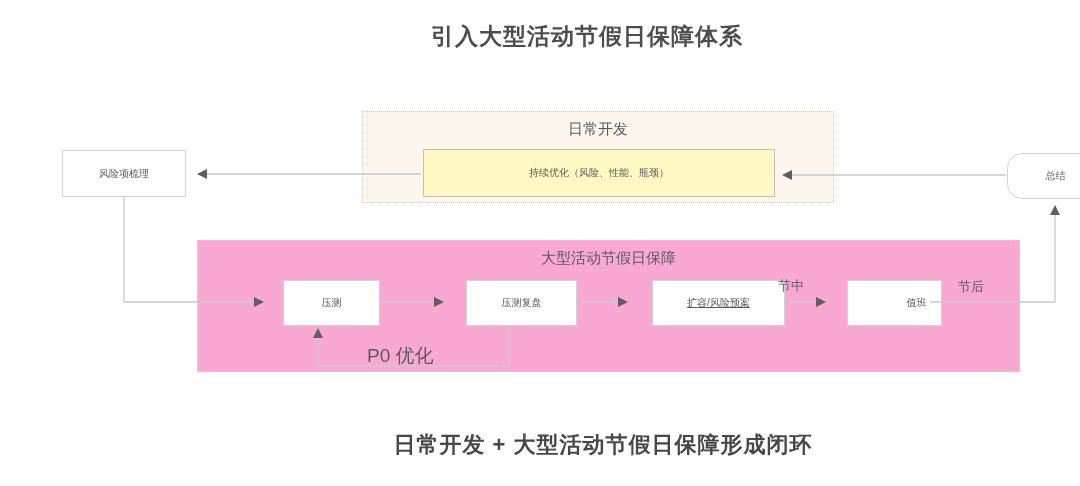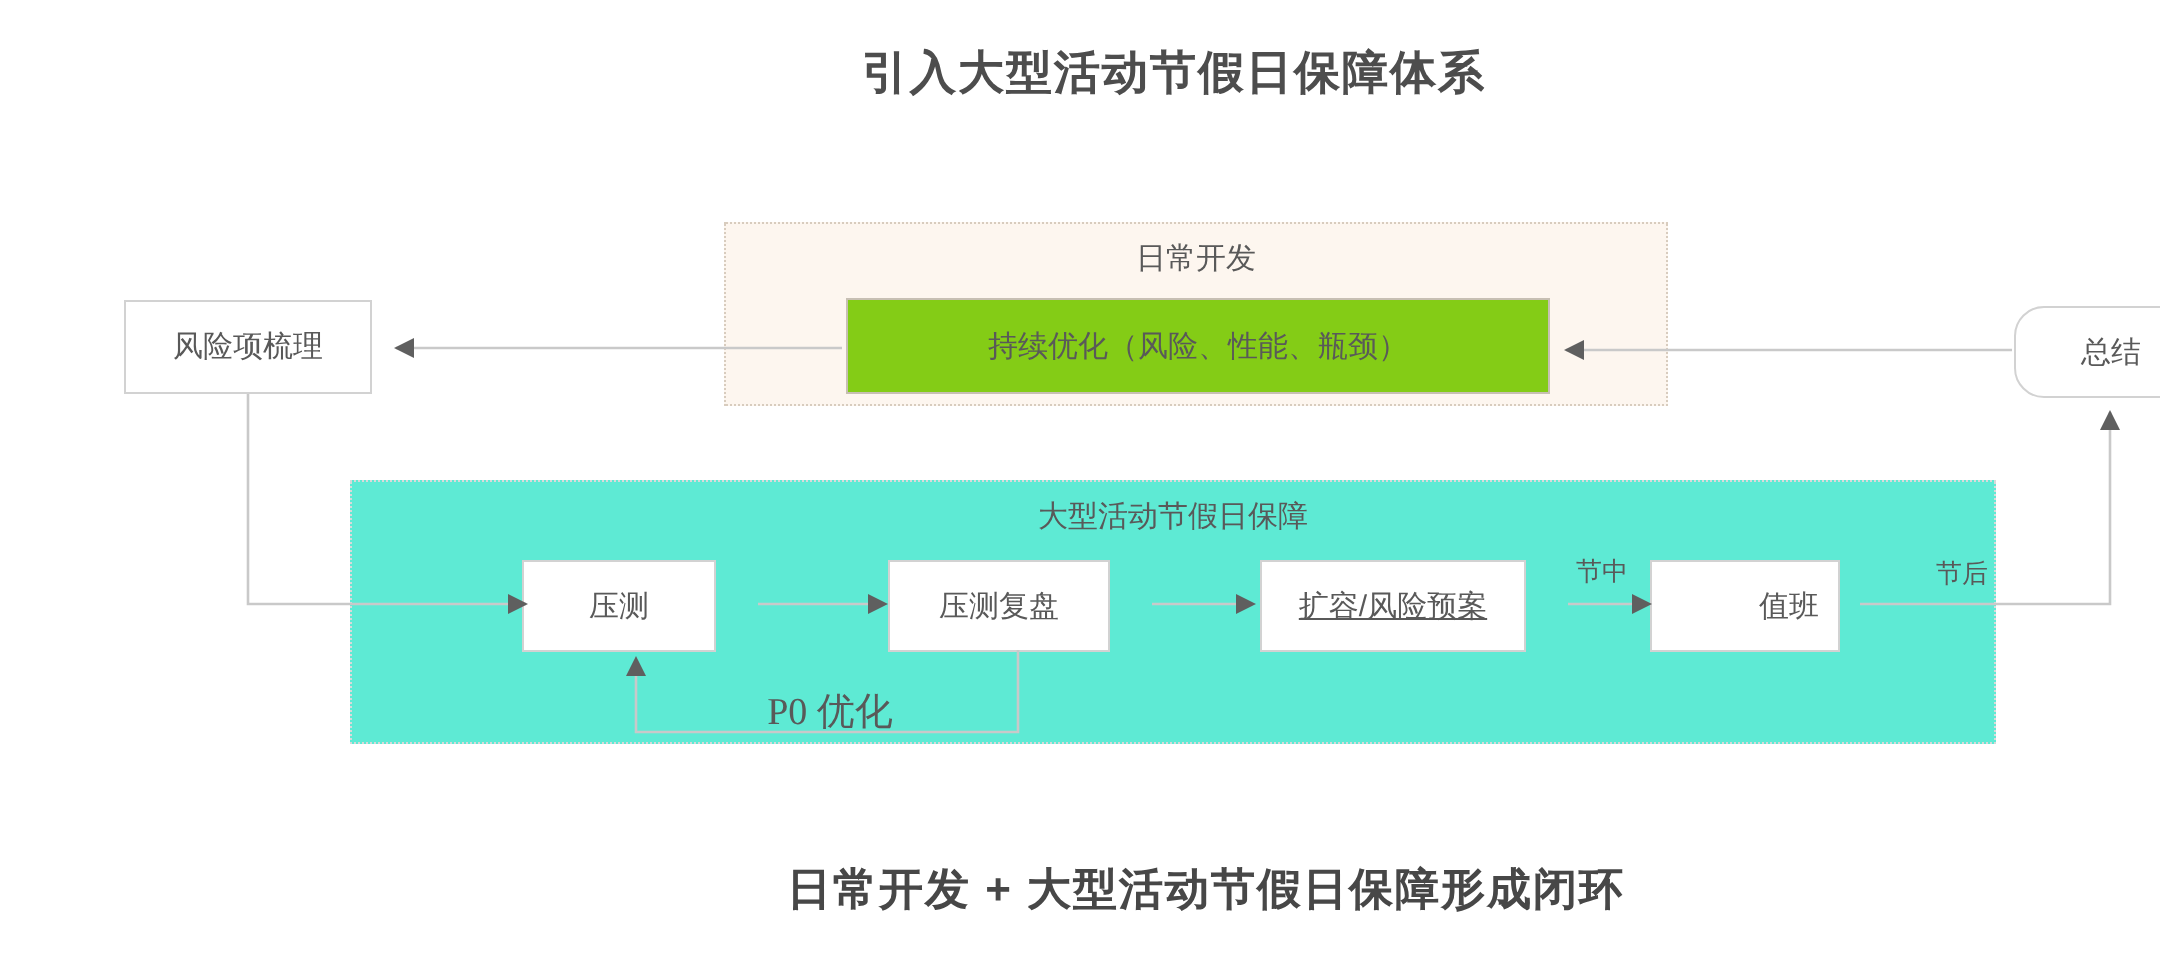--- a/index.html
+++ b/index.html
@@ -33,66 +33,65 @@
   .group {
     position: absolute;
     box-sizing: border-box;
   }
   .group-daily {
     left: 315px; top: 111px; width: 472px; height: 92px;
     background: #fdf6ef;
     border: 1px dotted #d8ccbe;
   }
   .group-holiday {
-    left: 128px; top: 240px; width: 823px; height: 132px;
-    background: #5eead4;
+    left: 150px; top: 240px; width: 823px; height: 132px;
+    background: #f9a8d4;
     border: 1px dotted #d9d9d9;
   }
   .group-label {
     position: absolute;
     top: 8px; left: 0; width: 100%;
     text-align: center;
     font-size: 15px;
     color: #595959;
   }
   .node {
     position: absolute;
     box-sizing: border-box;
     background: #ffffff;
     border: 1px solid #d2d2d2;
     display: flex;
     align-items: center;
     justify-content: center;
-    font-size: 15px;
+    font-size: 10px;
     color: #595959;
     white-space: nowrap;
   }
   .node-optimize {
     left: 60px; top: 37px; width: 352px; height: 48px;
-    background: #84cc16;
+    background: #fef9c3;
     border: 1px solid #c7bfb3;
   }
   .node-risk    { left: 15px;  top: 150px; width: 124px; height: 47px; }
   .node-summary { left: 960px; top: 153px; width: 97px;  height: 46px; border-radius: 15px; }
   .node-stress  { left: 85px;  top: 39px;  width: 97px;  height: 46px; }
   .node-review  { left: 268px; top: 39px;  width: 111px; height: 46px; text-align: right; }
   .node-plan    { left: 454px; top: 39px;  width: 133px; height: 46px; text-decoration: underline; }
   .node-duty    { left: 649px; top: 39px;  width: 95px;  height: 46px; padding-left: 44px; }
   .edges {
     position: absolute;
     left: 0; top: 0; width: 1080px; height: 486px;
     pointer-events: none;
   }
   .edge-label {
     position: absolute;
-    text-align: center;
+    text-align: left;
     font-size: 13px;
     color: #595959;
     white-space: nowrap;
-    font-family: Liberation Serif, serif;
   }
   .label-p0     { left: 320px; top: 343px; width: 96px; font-size: 19px; }
   .label-during { left: 731px; top: 277px; width: 46px; }
   .label-after  { left: 911px; top: 278px; width: 46px; }
 </style>
 </head>
 <body>
 
 <div class="canvas">
 

